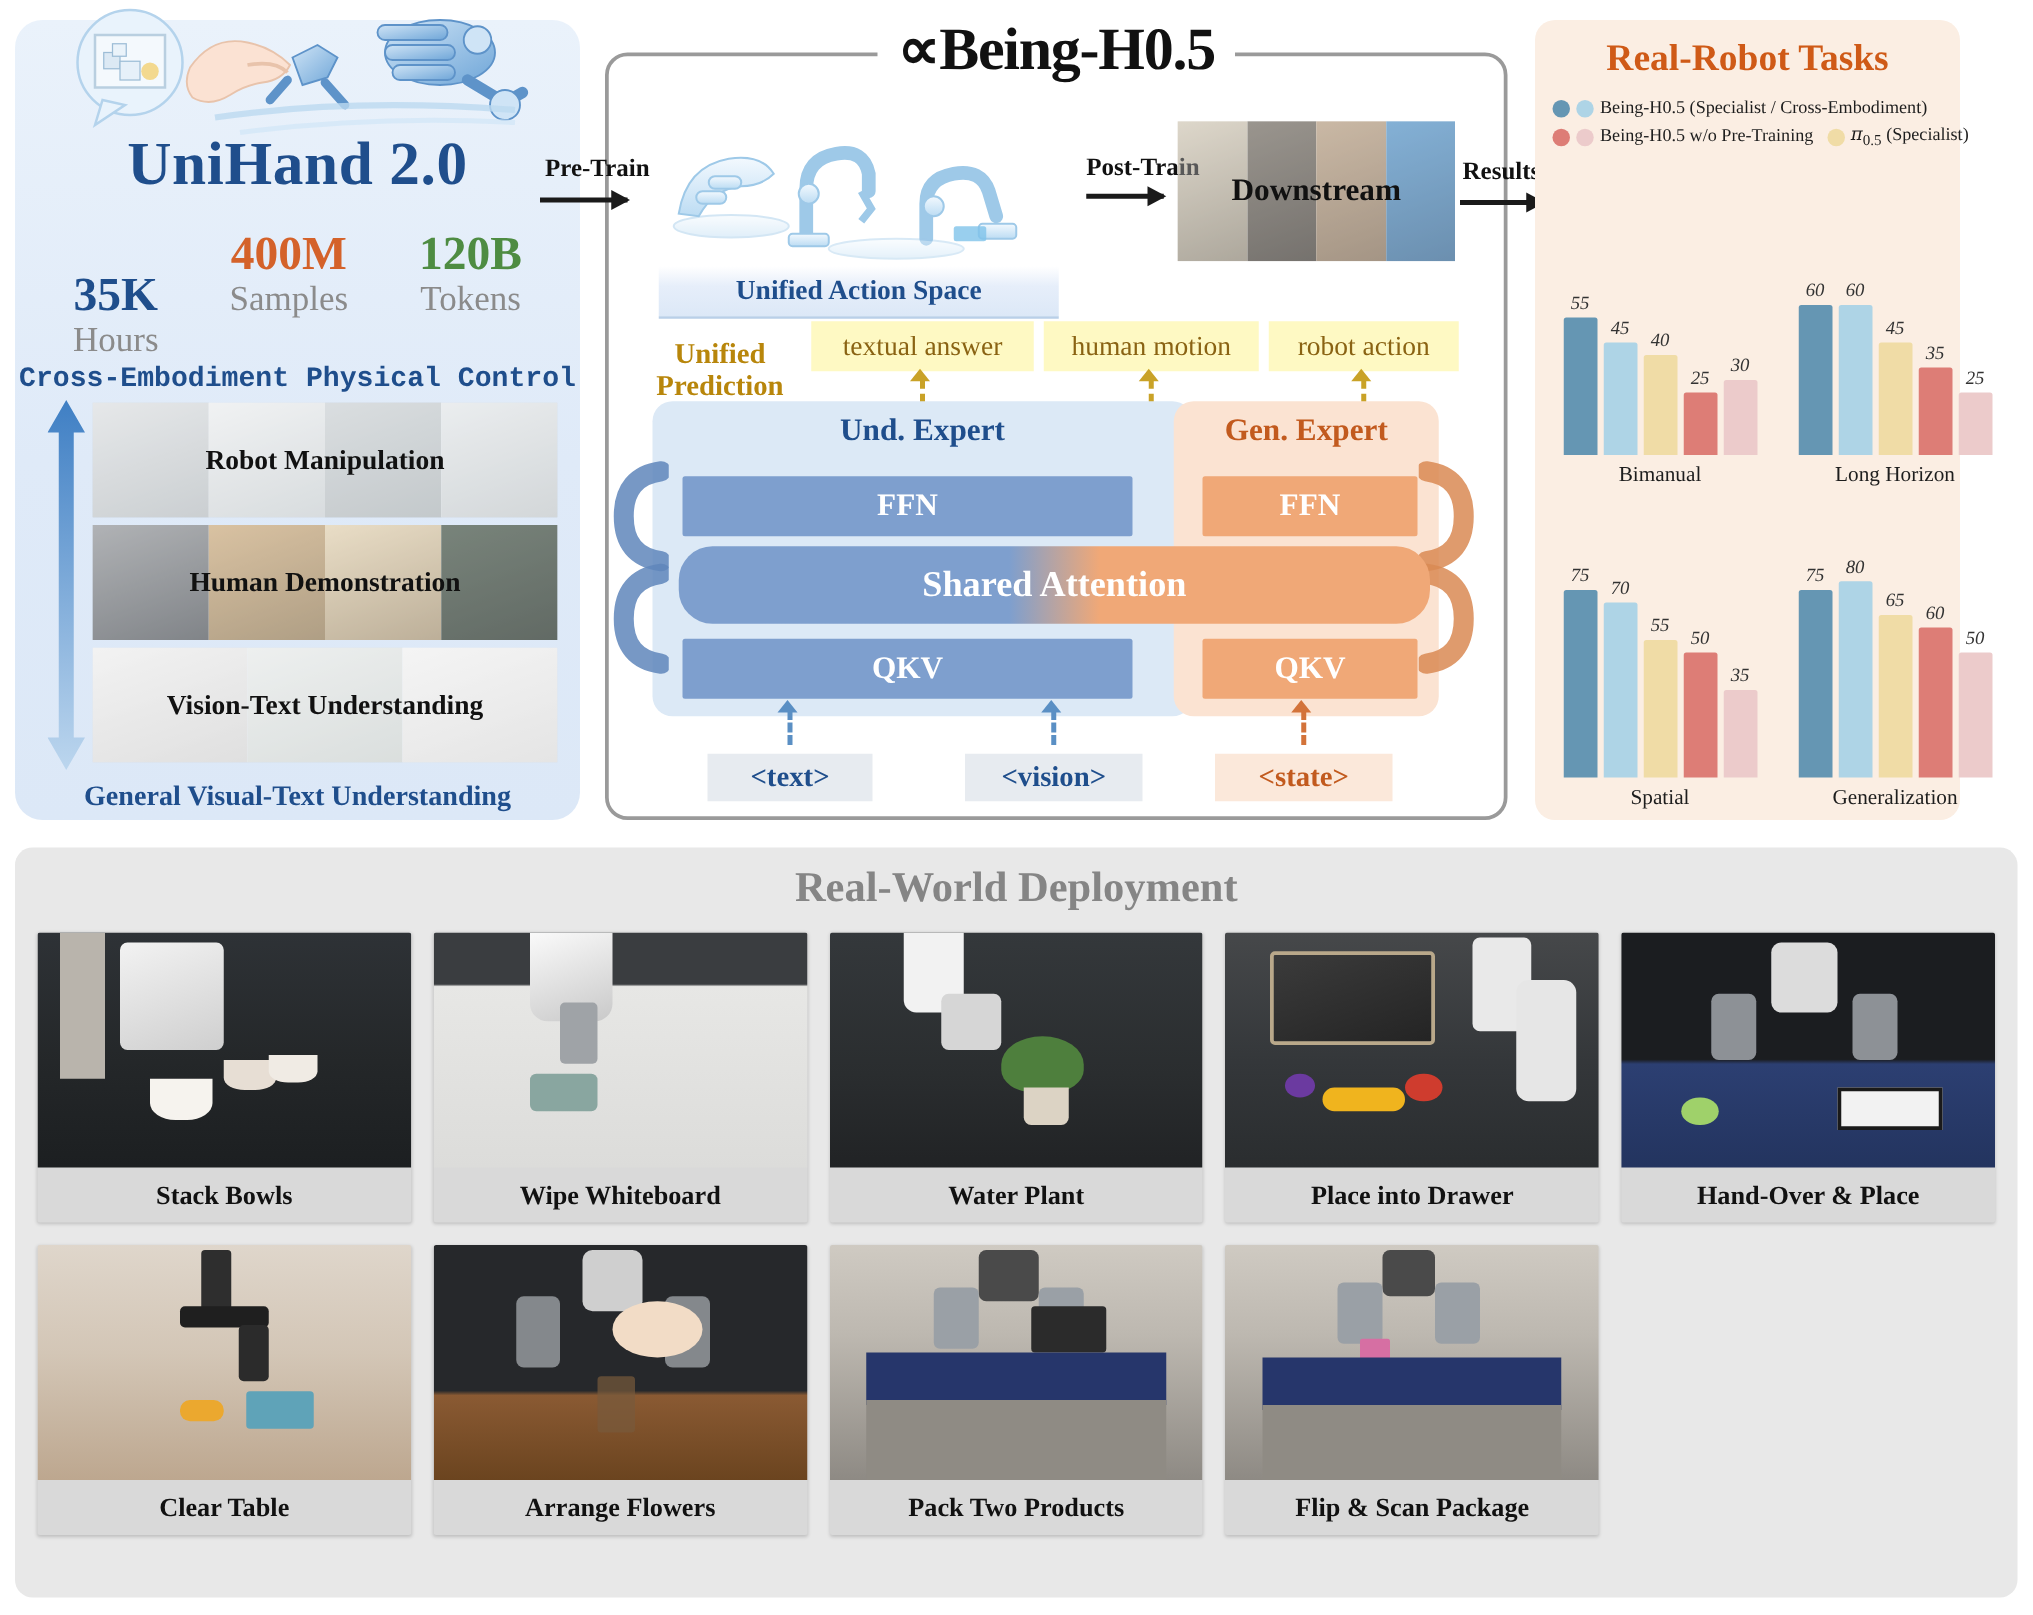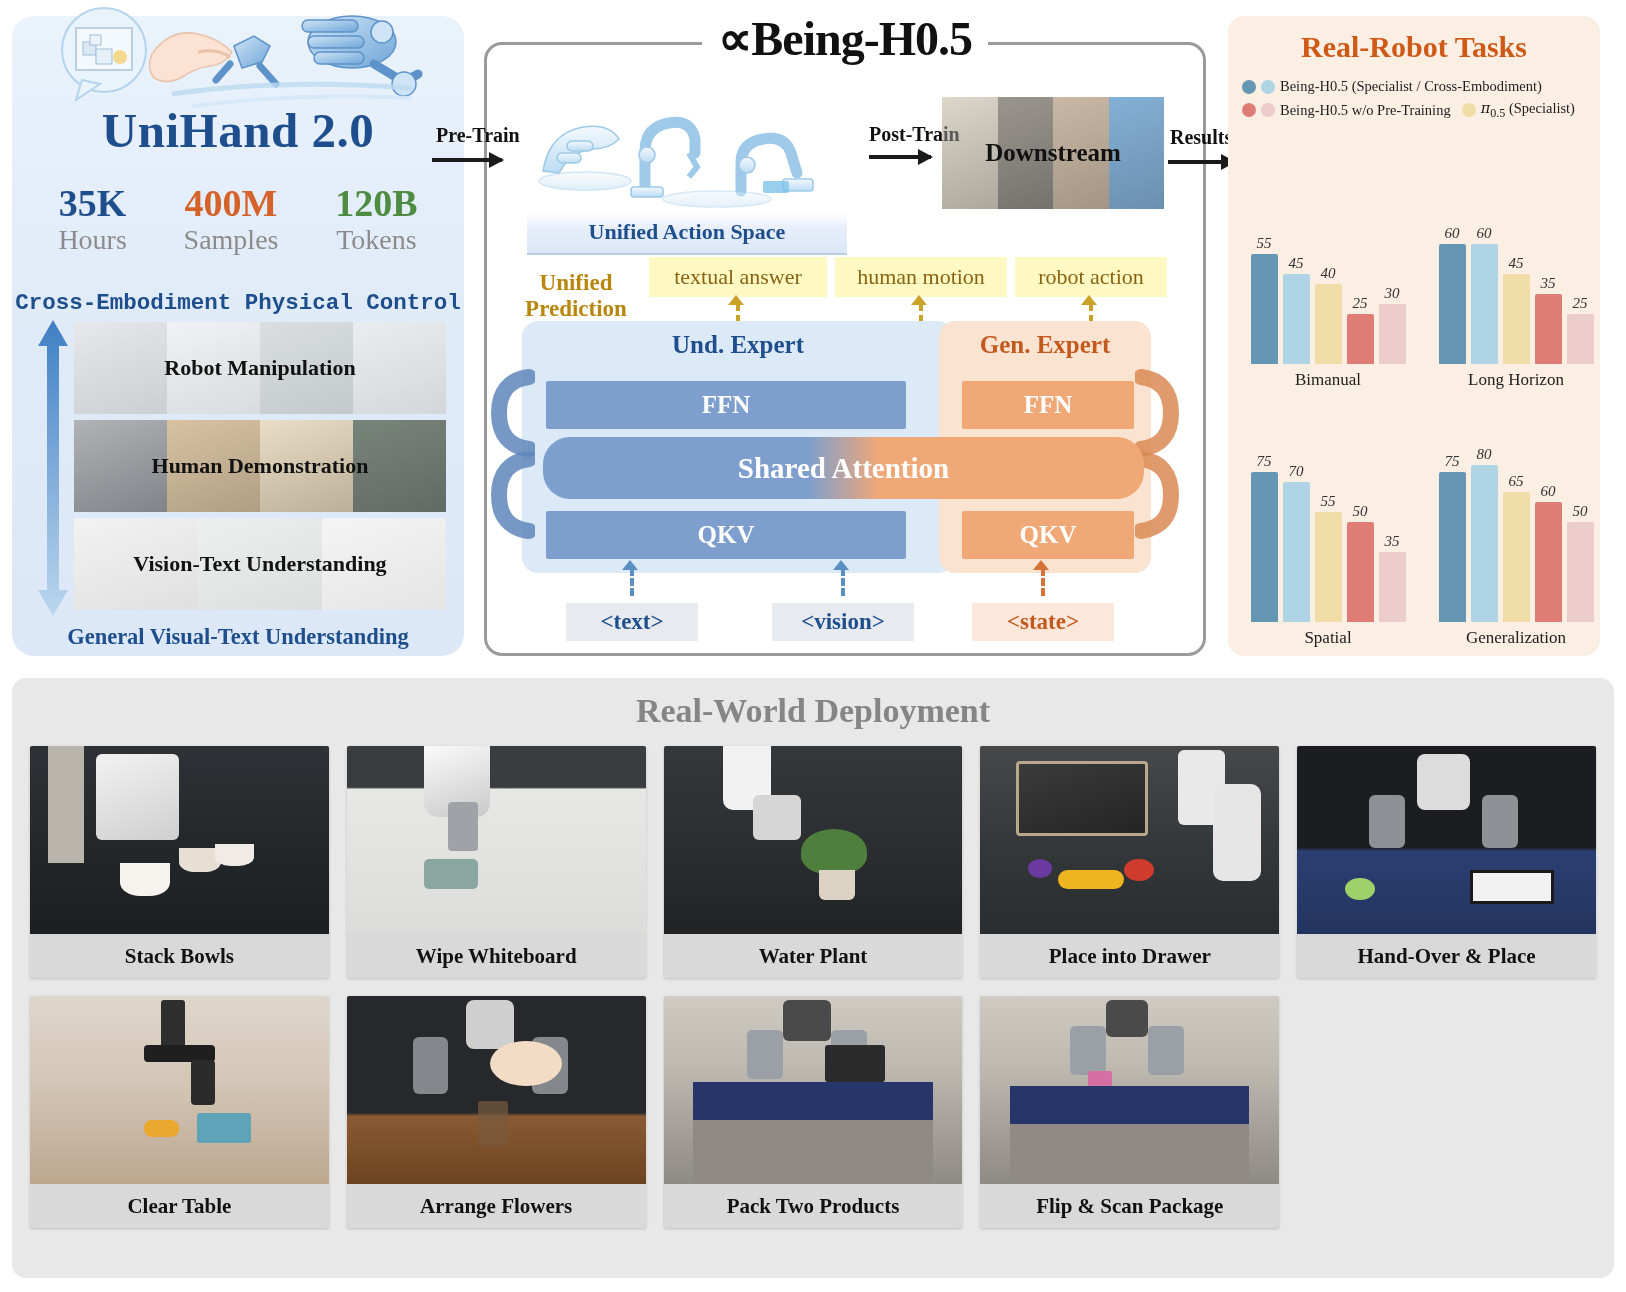--- a/index.html
+++ b/index.html
@@ -32,21 +32,21 @@
     font-size: 49px; font-weight: bold; color: #1f4e8c;
     letter-spacing: .5px;
   }
   .stats {
     position: absolute; top: 168px; left: 0; width: 100%;
     display: flex; justify-content: space-around; padding: 0 18px;
   }
   .stat { text-align: center; }
   .stat-num { font-size: 38px; font-weight: bold; line-height: 1.05; }
   .stat-lab { font-size: 28px; color: #8b8b8b; line-height: 1.15; }
-  .s-blue { color: #1f4e8c; }
+  .s-blue { color: #1f4e8c; margin-top: 33px; }
   .s-orange { color: #d4622a; }
   .s-green { color: #4e8c42; }
 
   .axis-top, .axis-bot {
     position: absolute; width: 100%; text-align: center;
     font-size: 22.5px; font-weight: bold; color: #1f4e8c;
   }
   .axis-top { top: 274px; font-family: Liberation Mono, monospace; }
   .axis-bot { top: 608px; }
 
@@ -165,21 +165,21 @@
   .dashv.amber { border-left-color: #c9a227; }
   .dashv.orange { border-left-color: #d3733a; }
   .dash-head {
     position: absolute; width: 0; height: 0;
     border-left: 8px solid transparent; border-right: 8px solid transparent;
   }
 
   
   .charts-panel {
     position: absolute; left: 1228px; top: 16px;
-    width: 372px; height: 640px;
+    width: 340px; height: 640px;
     background: #fbeee3; border-radius: 16px;
   }
   .charts-title {
     position: absolute; top: 14px; width: 100%; text-align: center;
     font-size: 30px; font-weight: bold; color: #cf5a17;
   }
   .legend { position: absolute; top: 62px; left: 14px; width: 372px; font-size: 14.5px; color: #1d1d1d; }
   .lg-row { display: flex; align-items: center; gap: 5px; margin-bottom: 5px; }
   .dot { width: 14px; height: 14px; border-radius: 50%; display:inline-block; }
   .lg-txt { white-space: nowrap; }

